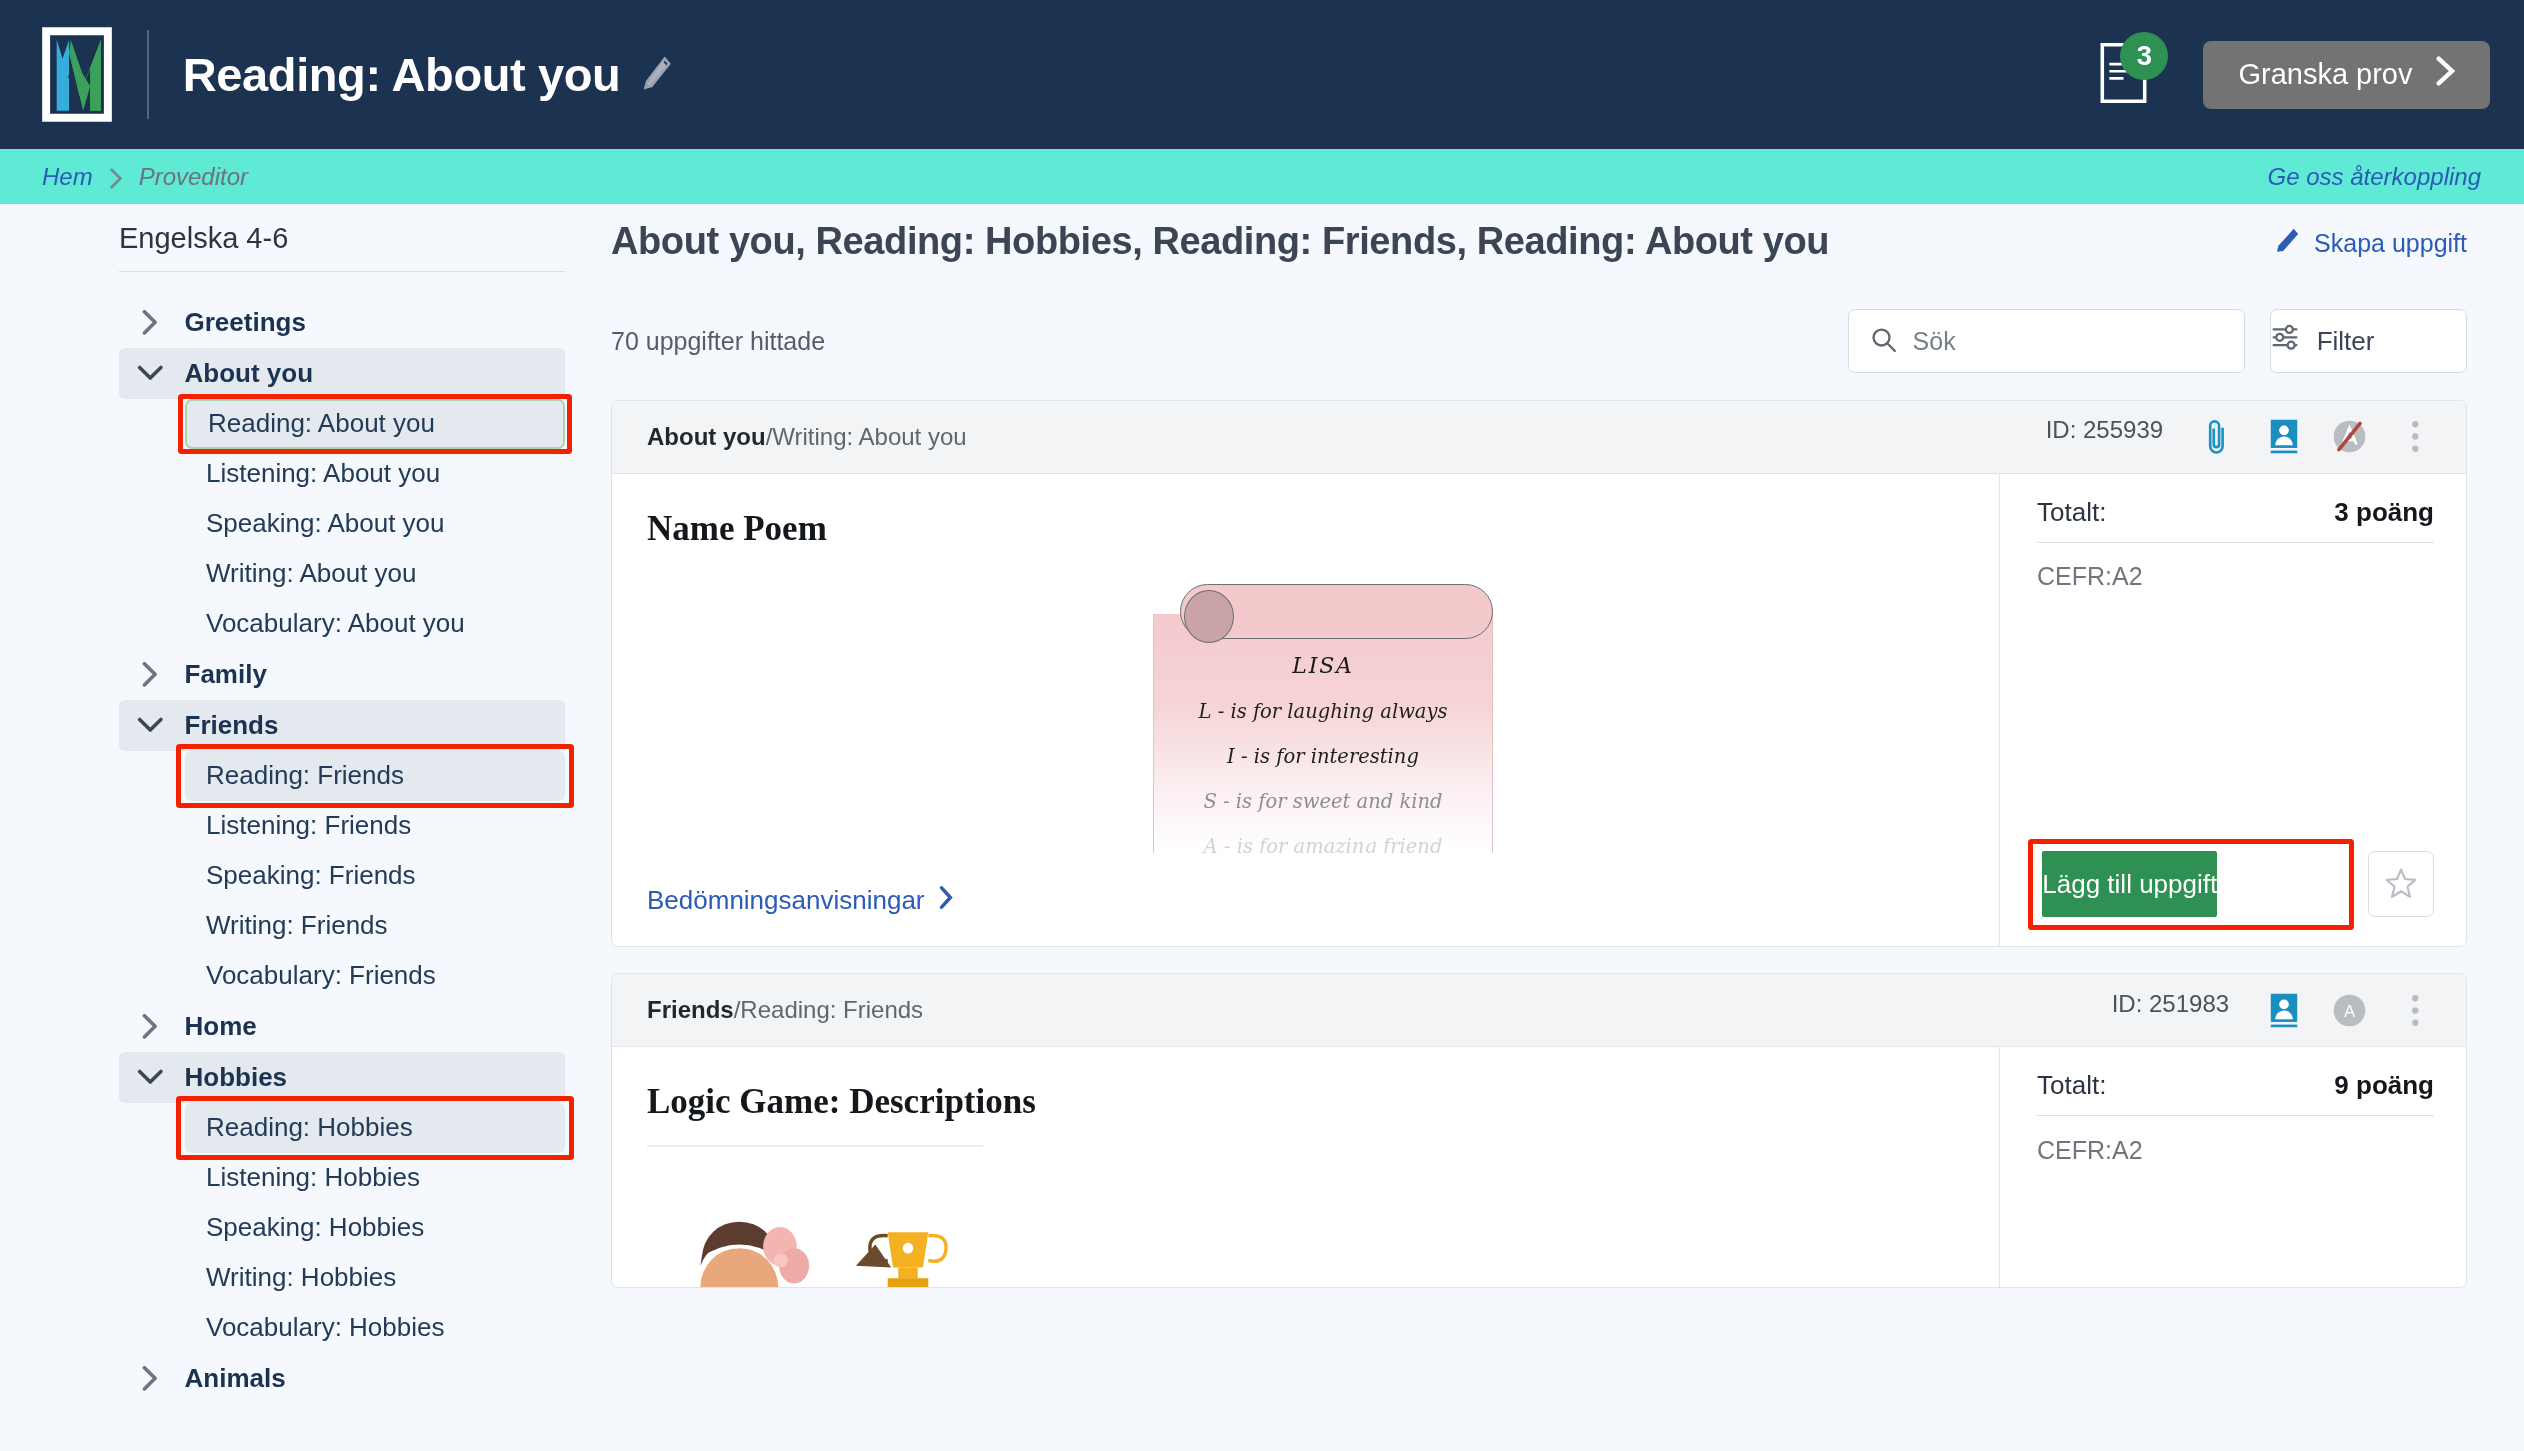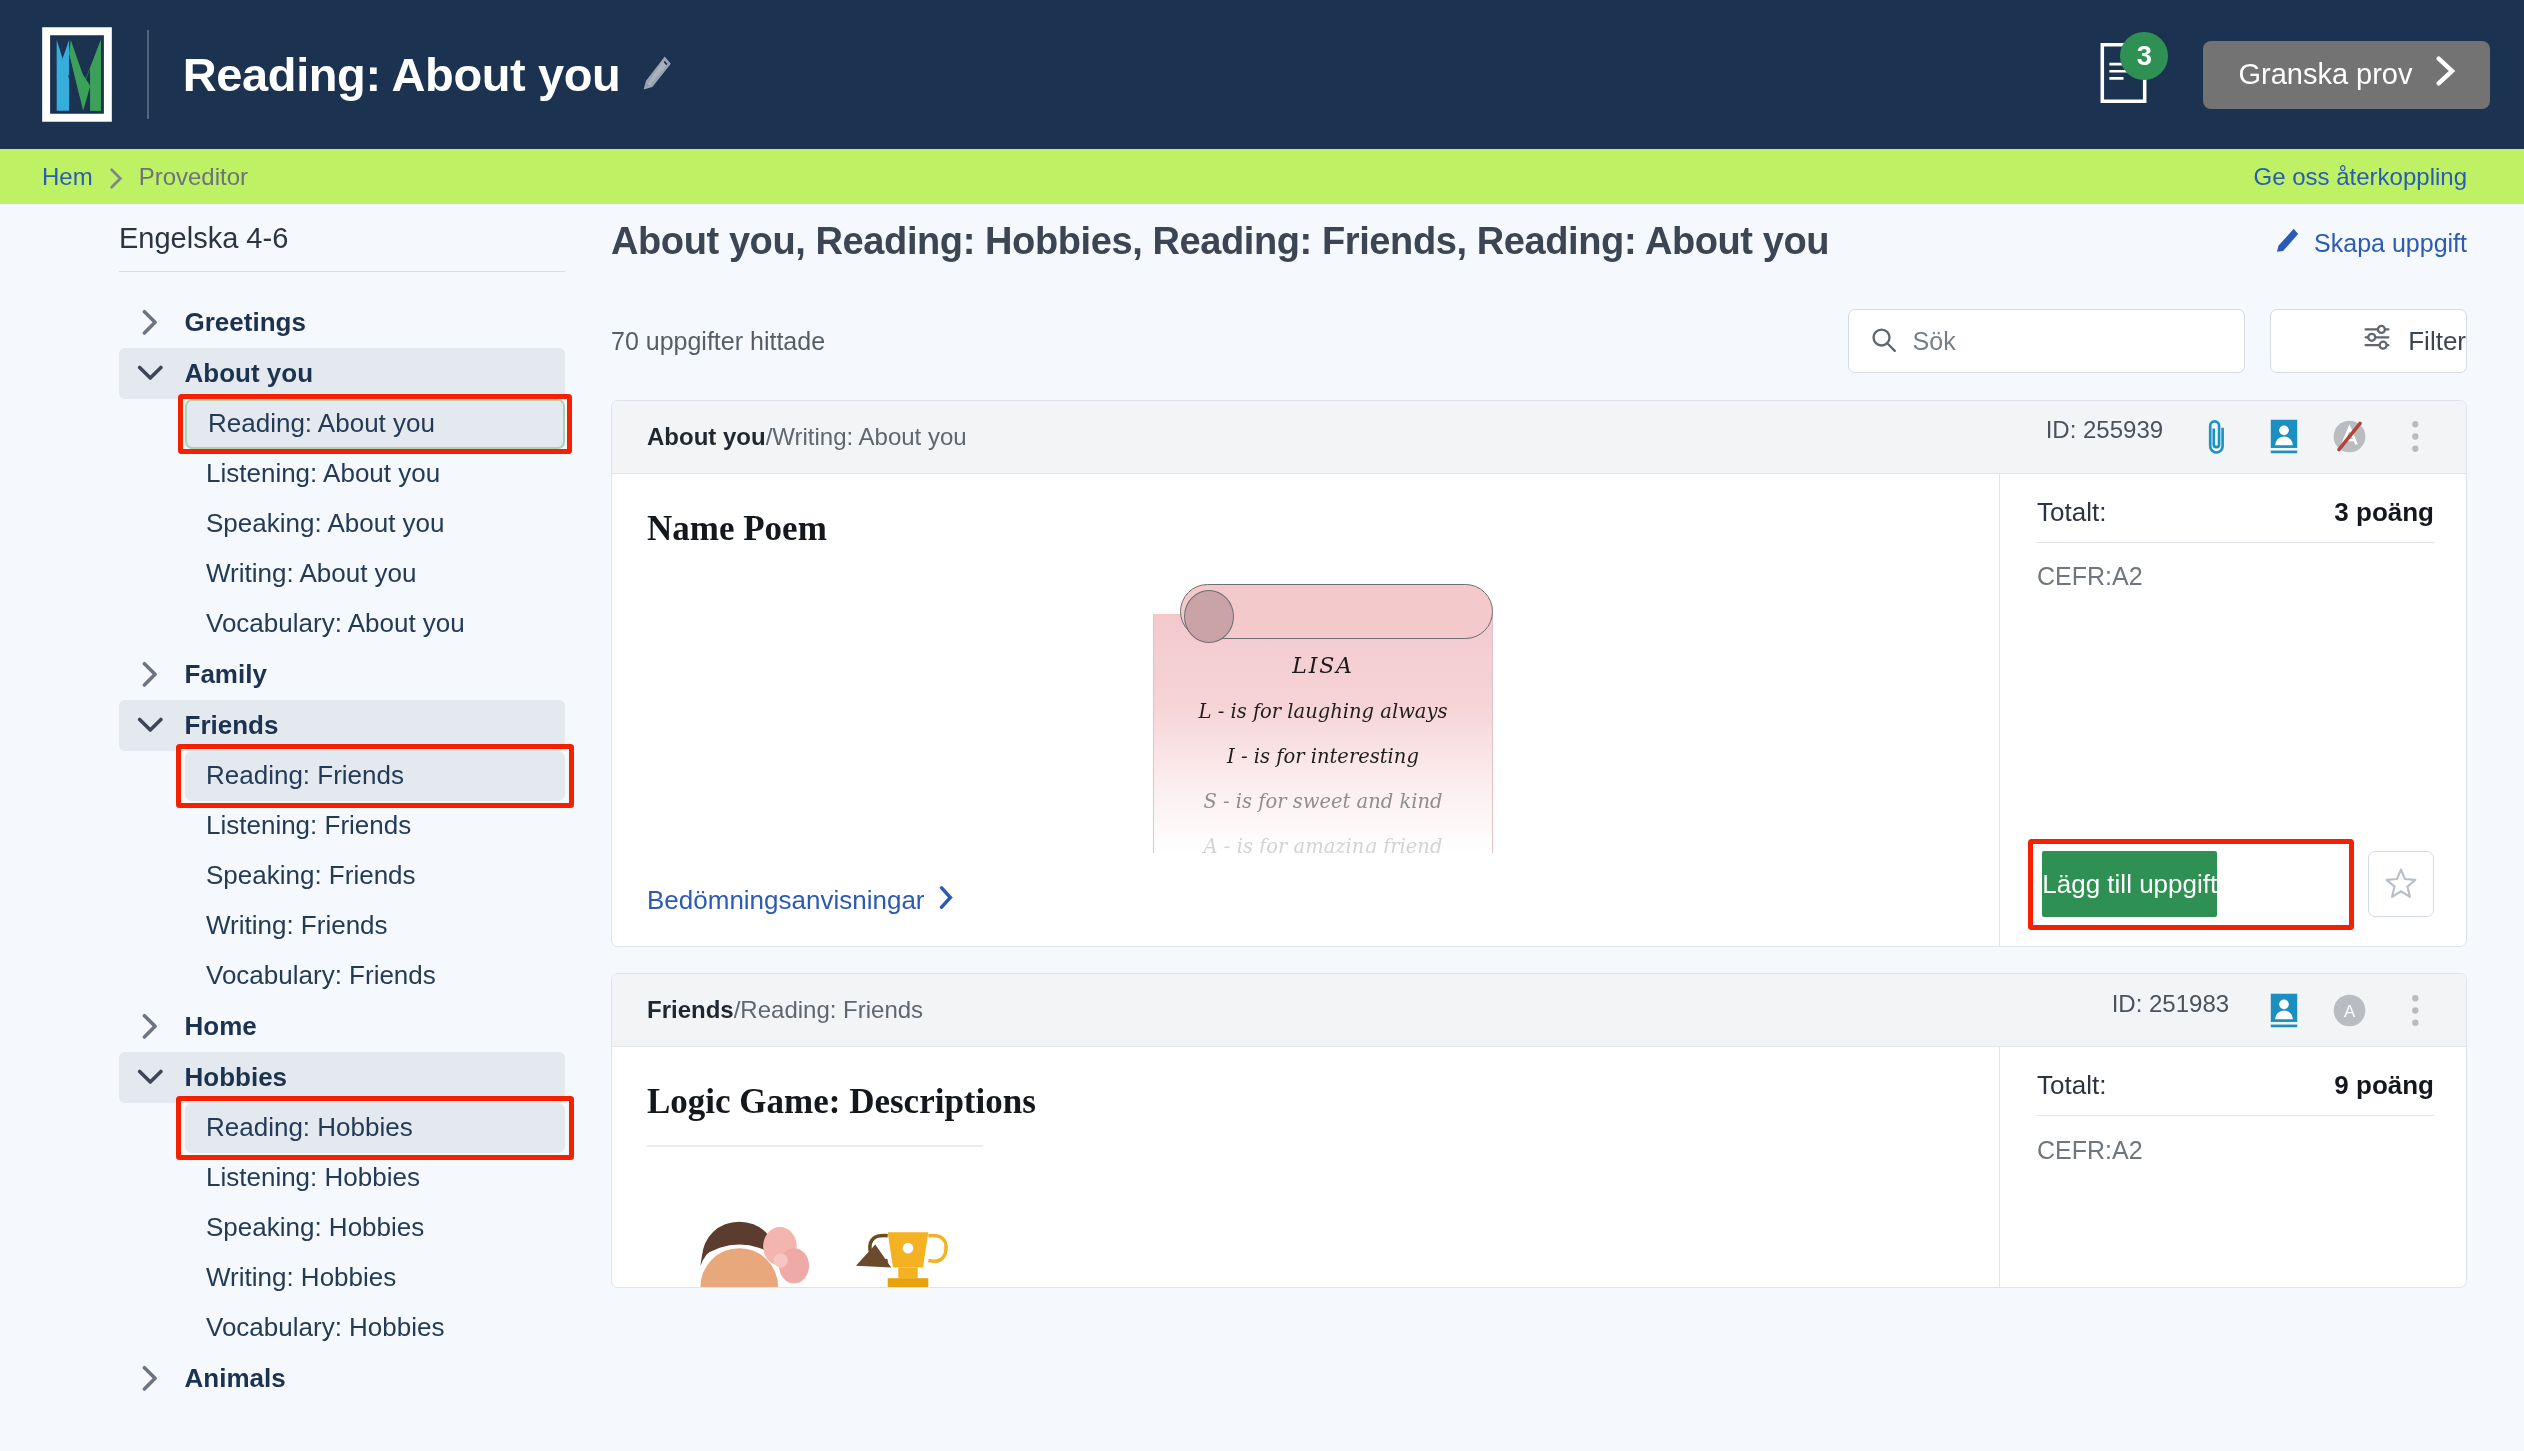--- a/index.html
+++ b/index.html
@@ -67,22 +67,23 @@
     font-family: "Liberation Sans", sans-serif;
     display: flex; align-items: center; gap: 23px;
     cursor: pointer;
   }
 
   
   .crumbbar {
     height: 55px;
     display: flex;
     align-items: center;
-    padding: 0 58px 0 42px;
-    background: #bef264;
+    padding: 0 44px 0 42px;
+    background: #5eead4;
+    font-style: italic;
   }
   .crumb-link { color: #2c5bb5; font-size: 24px; cursor: pointer; }
   .crumb-sep { color: #8a9099; font-size: 24px; margin: 0 16px; }
   .crumb-current { color: #6c737d; font-size: 24px; }
   .feedback-link {
     margin-left: auto;
     color: #2c5bb5;
     font-size: 24px;
     cursor: pointer;
   }
@@ -204,27 +205,26 @@
     background: transparent;
     width: 100%;
   }
   .search-input::placeholder { color: #767f89; }
   .filter-btn {
     margin-left: 25px;
     width: 197px; height: 64px;
     border: 1.8px solid #d5dbe3;
     border-radius: 7px;
     background: #fff;
-    display: flex; align-items: center; justify-content: flex-end;
+    display: flex; align-items: center; justify-content: flex-start;
     gap: 17.7px;
     font-size: 26px;
     color: #3b4553;
     cursor: pointer;
     font-family: "Liberation Sans", sans-serif;
-    padding-left: 37px;
   }
 
   
   .card {
     margin-top: 26.6px;
     background: #fff;
     border: 1.8px solid #dfe4ea;
     border-radius: 7px;
     overflow: hidden;
   }

